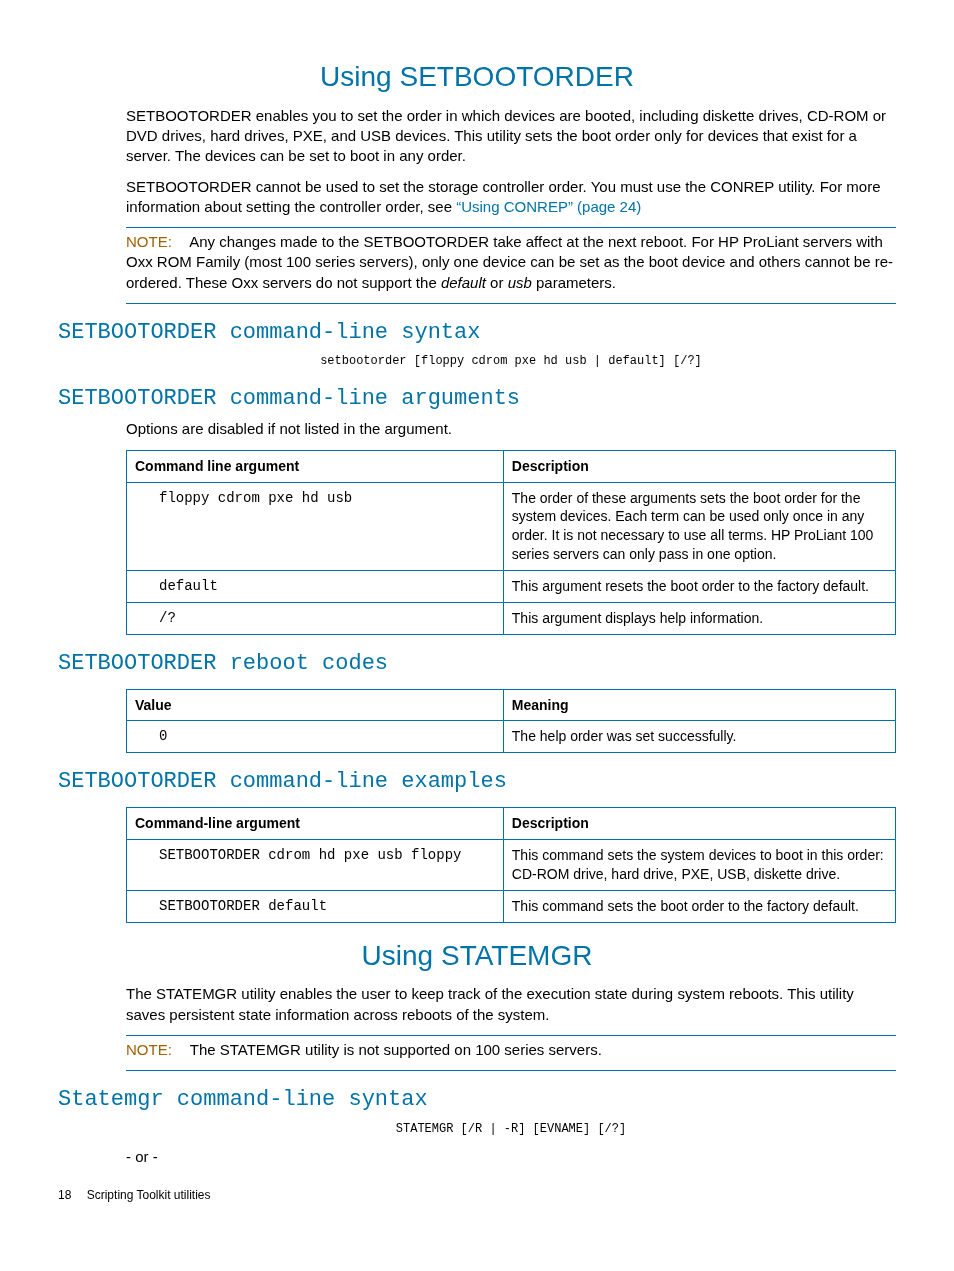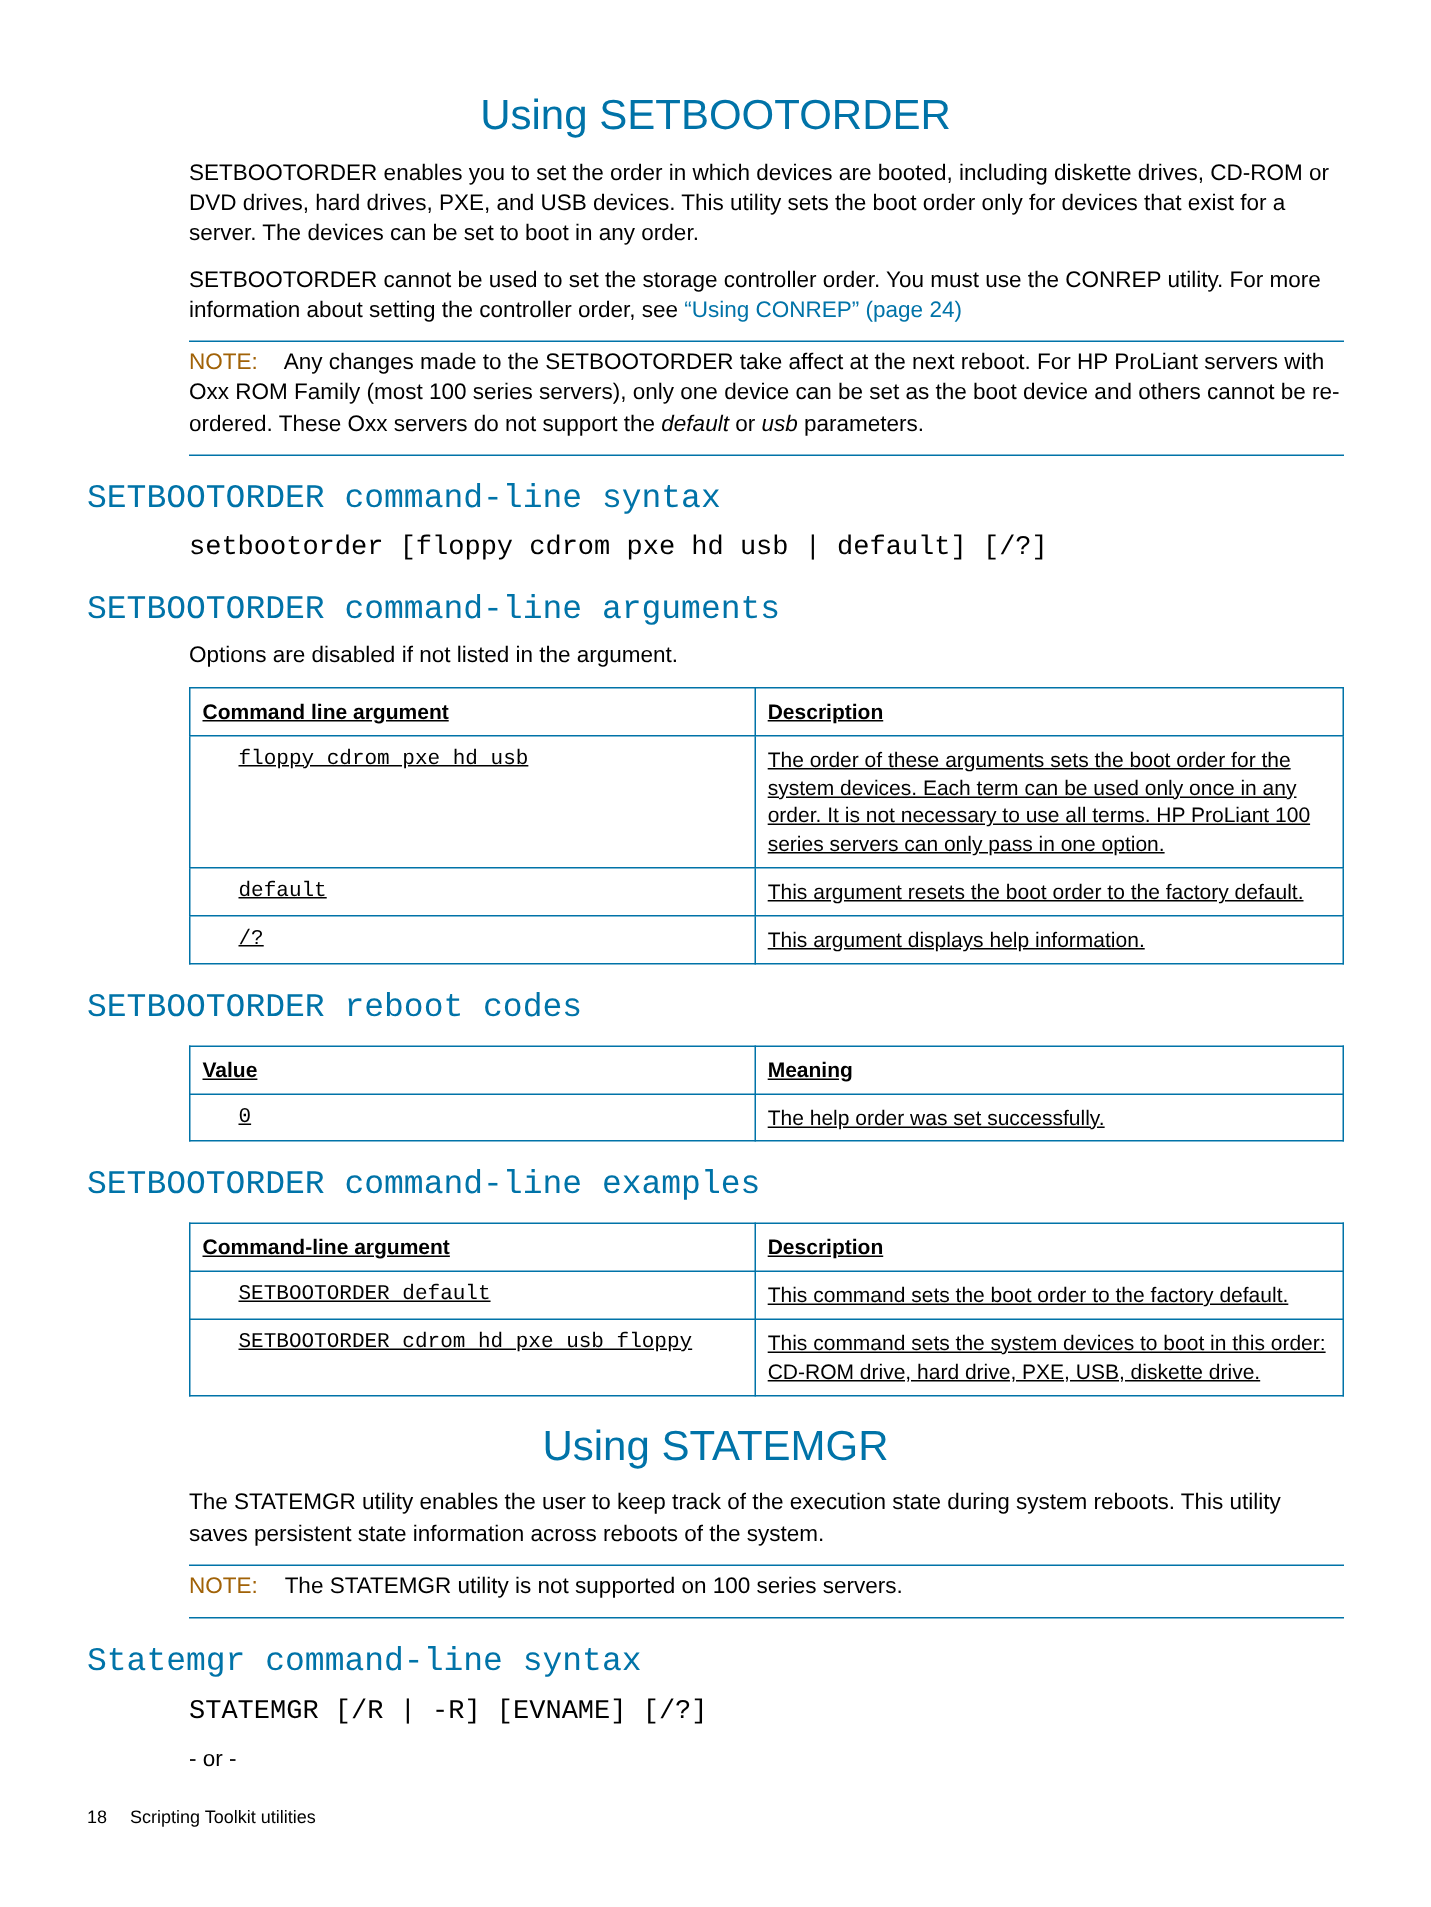--- a/index.html
+++ b/index.html
@@ -40,32 +40,32 @@
   }
   .note-label {
     color: #a16207;
     font-weight: normal;
     margin-right: 14px;
   }
   .note-text { }
   .italic { font-style: italic; }
   code, .mono {
     font-family: "Courier New", monospace;
-    font-size: 18px;
+    font-size: 12px;
+    text-align: center;
   }
   pre.mono {
     margin: 4px 0 10px 0;
     white-space: pre;
   }
   table {
     border-collapse: collapse;
     width: 100%;
     margin: 10px 0 14px 0;
     table-layout: fixed;
-    text-decoration: underline;
   }
   th, td {
     border: 1px solid #0073a8;
     padding: 6px 8px;
     text-align: left;
     vertical-align: top;
     font-size: 14px;
   }
   th {
     font-weight: bold;
@@ -164,26 +164,26 @@
         <col style="width:51%">
       </colgroup>
     <thead>
       <tr>
         <th>Command-line argument</th>
         <th>Description</th>
       </tr>
     </thead>
     <tbody>
       <tr>
+        <td class="mono-cell">SETBOOTORDER cdrom hd pxe usb floppy</td>
+        <td>This command sets the system devices to boot in this order: CD-ROM drive, hard drive, PXE, USB, diskette drive.</td>
+      </tr>
+      <tr>
         <td class="mono-cell">SETBOOTORDER default</td>
         <td>This command sets the boot order to the factory default.</td>
-      </tr>
-      <tr>
-        <td class="mono-cell">SETBOOTORDER cdrom hd pxe usb floppy</td>
-        <td>This command sets the system devices to boot in this order: CD-ROM drive, hard drive, PXE, USB, diskette drive.</td>
       </tr>
     </tbody>
   </table>
 </div>
 
 <h1>Using STATEMGR</h1>
 <div class="body-block">
   <p>The STATEMGR utility enables the user to keep track of the execution state during system reboots. This utility saves persistent state information across reboots of the system.</p>
   <hr class="note-rule">
   <p>

